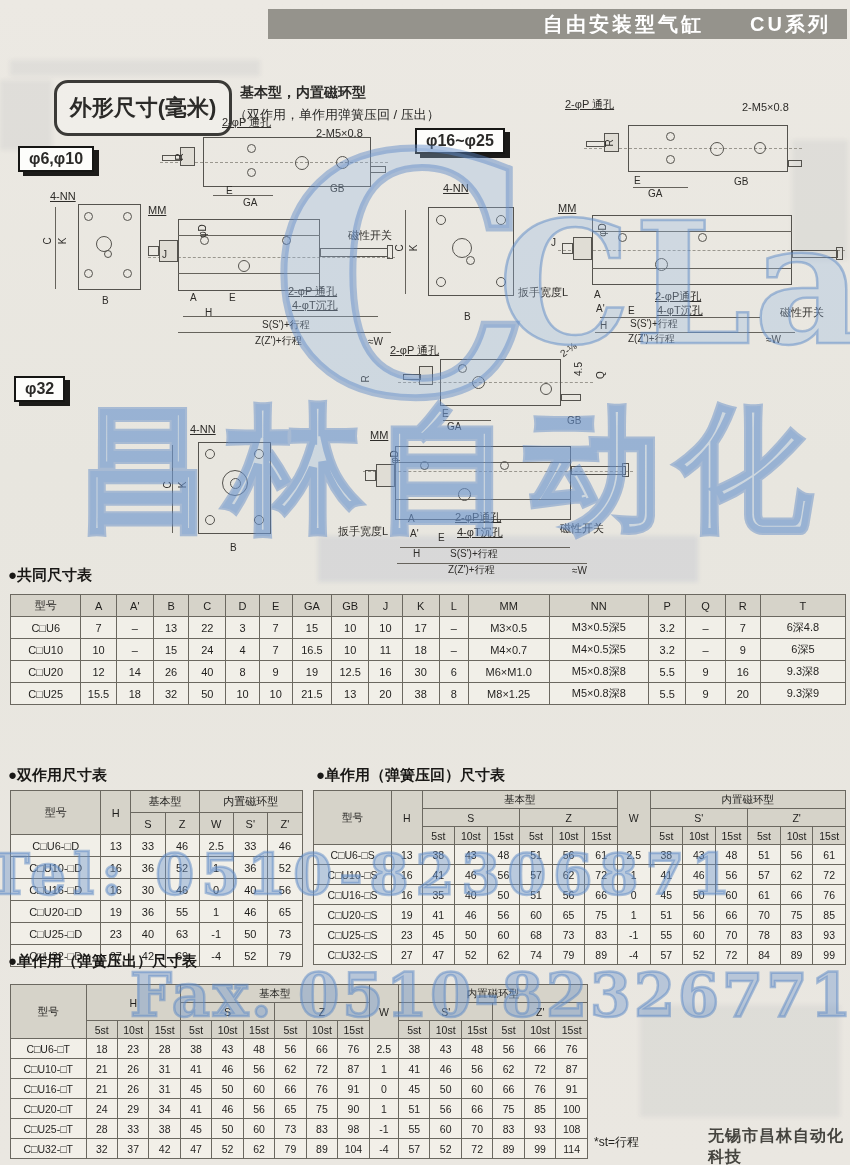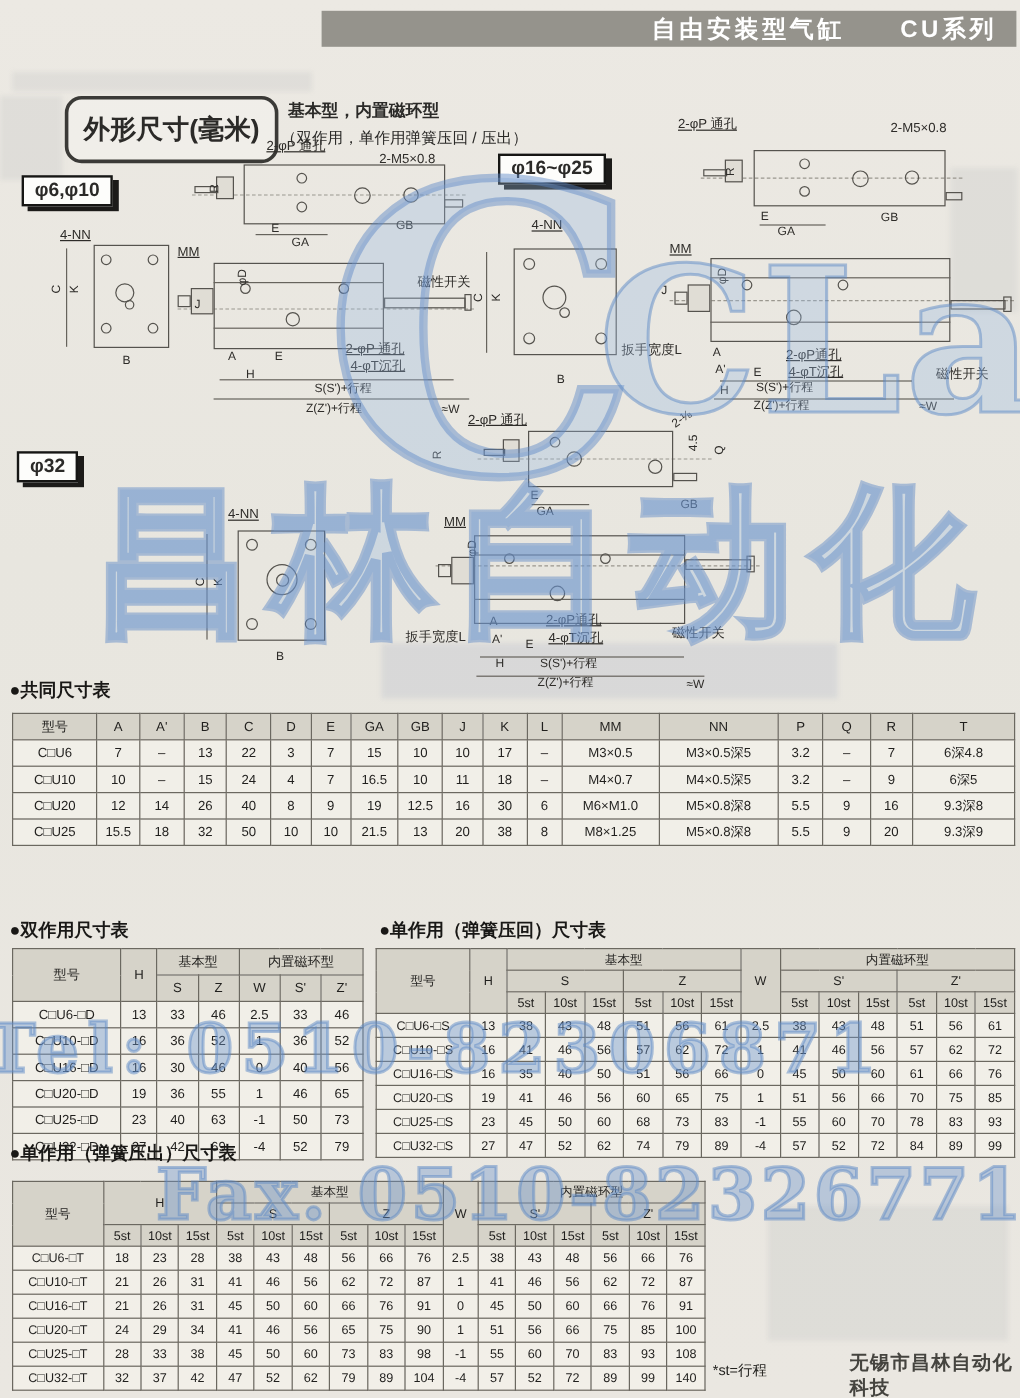--- a/index.html
+++ b/index.html
@@ -786,21 +786,21 @@
           <td>62</td>
           <td>79</td>
           <td>89</td>
           <td>104</td>
           <td>-4</td>
           <td>57</td>
           <td>52</td>
           <td>72</td>
           <td>89</td>
           <td>99</td>
-          <td>140</td>
+          <td>114</td>
         </tr>
       </tbody>
   </table>
 
   <div class="foot-note" style="left:594px;top:1134px;">*st=行程</div>
   <div class="foot-co" style="left:708px;top:1126px;">无锡市昌林自动化科技</div>
 
   <div class="wm wm-c">C</div>
   <div class="wm wm-t">CLair</div>
   <div class="wm wm-b">昌林自动化</div>

